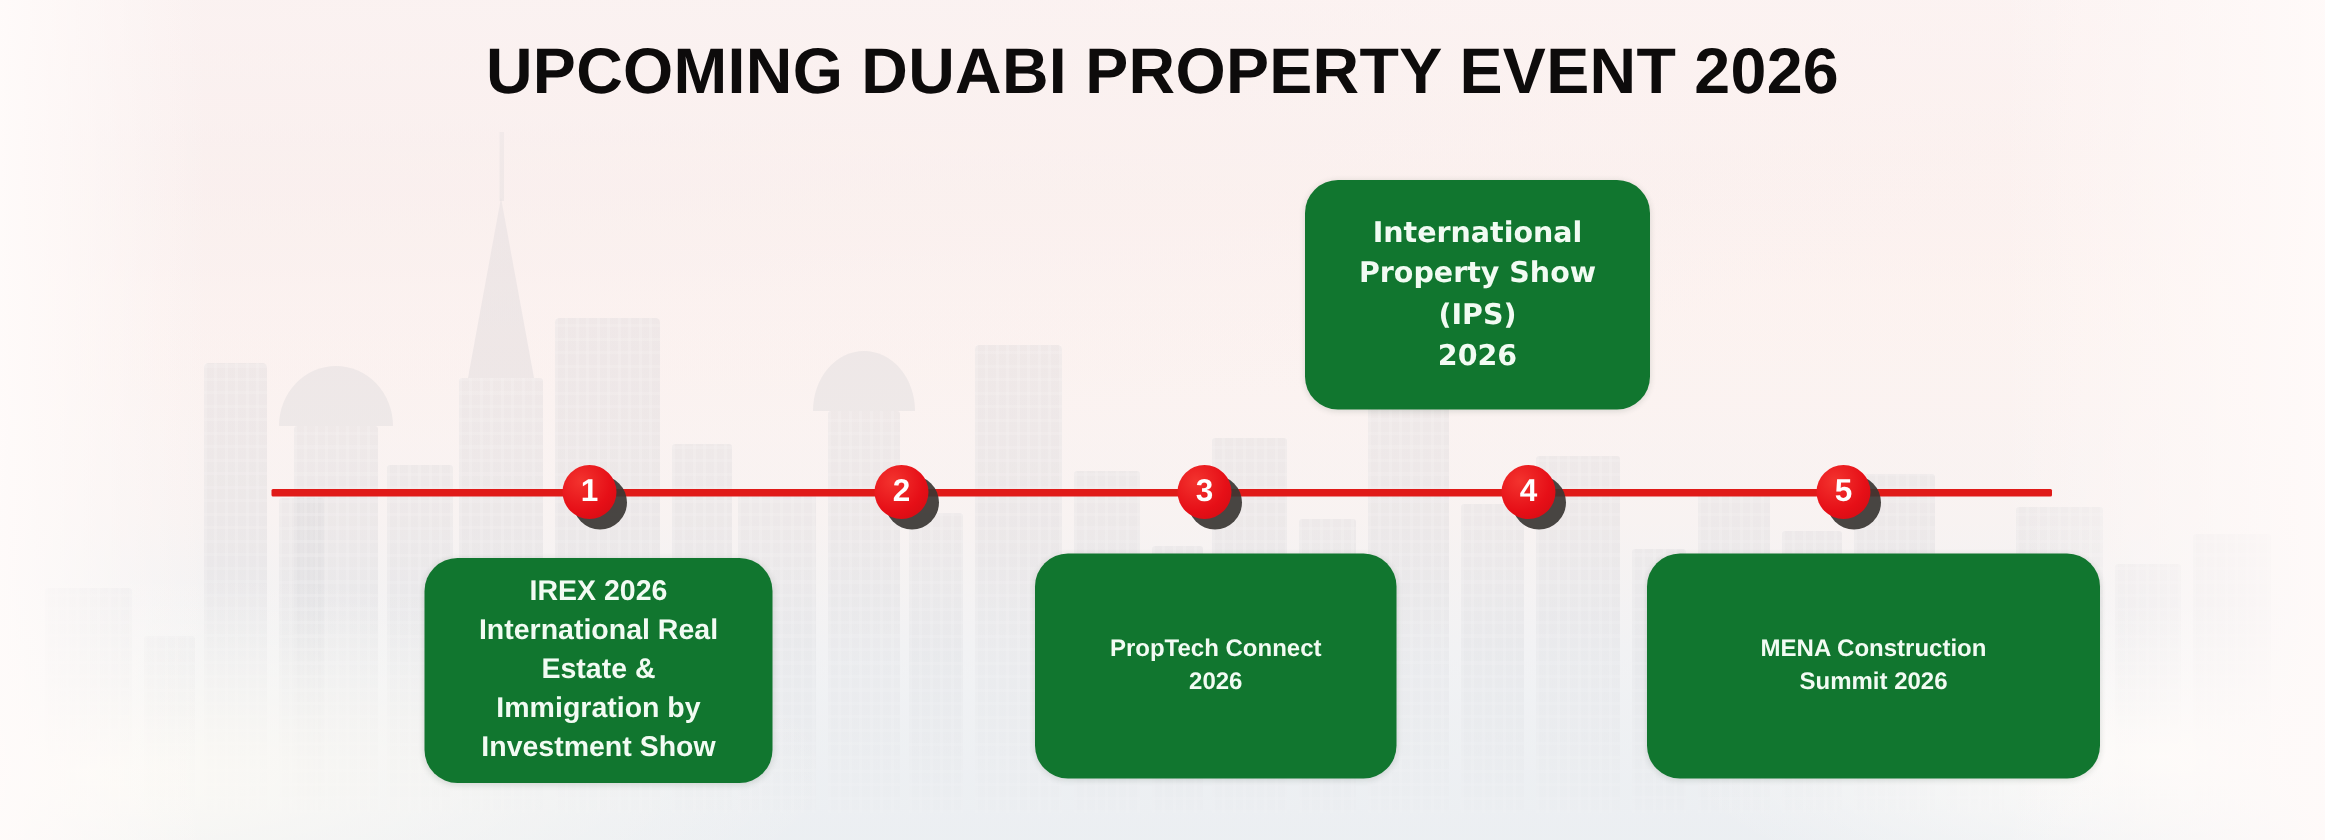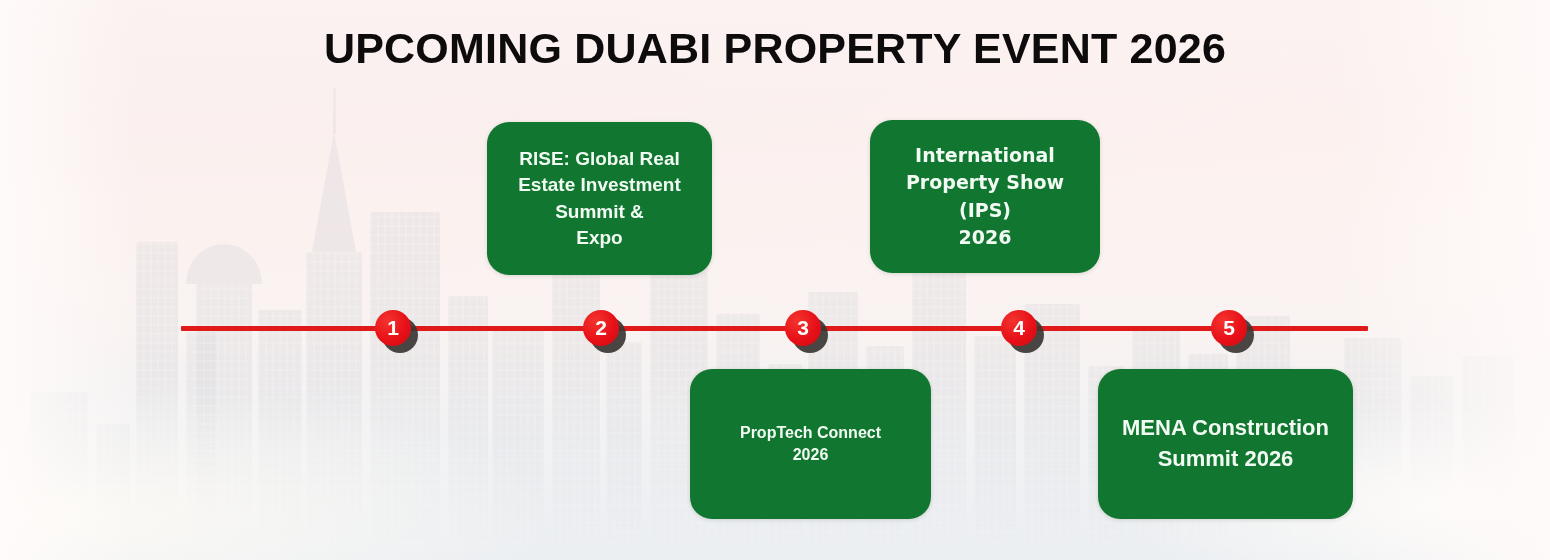--- a/index.html
+++ b/index.html
@@ -199,21 +199,21 @@
 
   .card-top    { height: 153px; }
   .card-bottom { height: 150px; }
 
   
   #card-1 { left: 283px;  top: 372px; width: 232px; font-size: 19px; line-height: 1.37; }
   #card-2 { left: 487px;  top: 122px; width: 225px; font-size: 19px; line-height: 1.37; }
   #card-3 { left: 690px;  top: 369px; width: 241px; font-size: 16px; line-height: 1.40; }
   #card-4 { left: 870px;  top: 120px; width: 230px; font-size: 19px; line-height: 1.44;
             font-family: "DejaVu Sans", sans-serif; }
-  #card-5 { left: 1098px; top: 369px; width: 255px; font-size: 22px; line-height: 1.40; }
+  #card-5 { left: 1098px; top: 369px; width: 302px; font-size: 16px; line-height: 1.40; }
 </style>
 </head>
 <body>
 
 <div id="infographic">
 
   <div class="bg-layer bg-sky"></div>
 
   <div class="bg-layer skyline">
     <div class="tower" style="left:30px;  width:58px;  height:150px;">
@@ -336,24 +336,24 @@
       <span class="num">4</span>
     </div>
   </div>
   <div class="marker" id="marker-5" style="left:1211px;">
     <div class="shadow"></div>
     <div class="disc">
       <span class="num">5</span>
     </div>
   </div>
 
-
-  <div class="card card-top" id="card-2">
-    <div class="card-text">RISE: Global Real<br>Estate Investment<br>Summit &amp;<br>Expo</div>
-  </div>
+  <div class="card card-bottom" id="card-1">
+    <div class="card-text">IREX 2026<br>International Real<br>Estate &amp;<br>Immigration by<br>Investment Show</div>
+  </div>
+
 
   <div class="card card-bottom" id="card-3">
     <div class="card-text">PropTech Connect<br>2026</div>
   </div>
 
   <div class="card card-top" id="card-4">
     <div class="card-text">International<br>Property Show (IPS)<br>2026</div>
   </div>
 
   <div class="card card-bottom" id="card-5">

